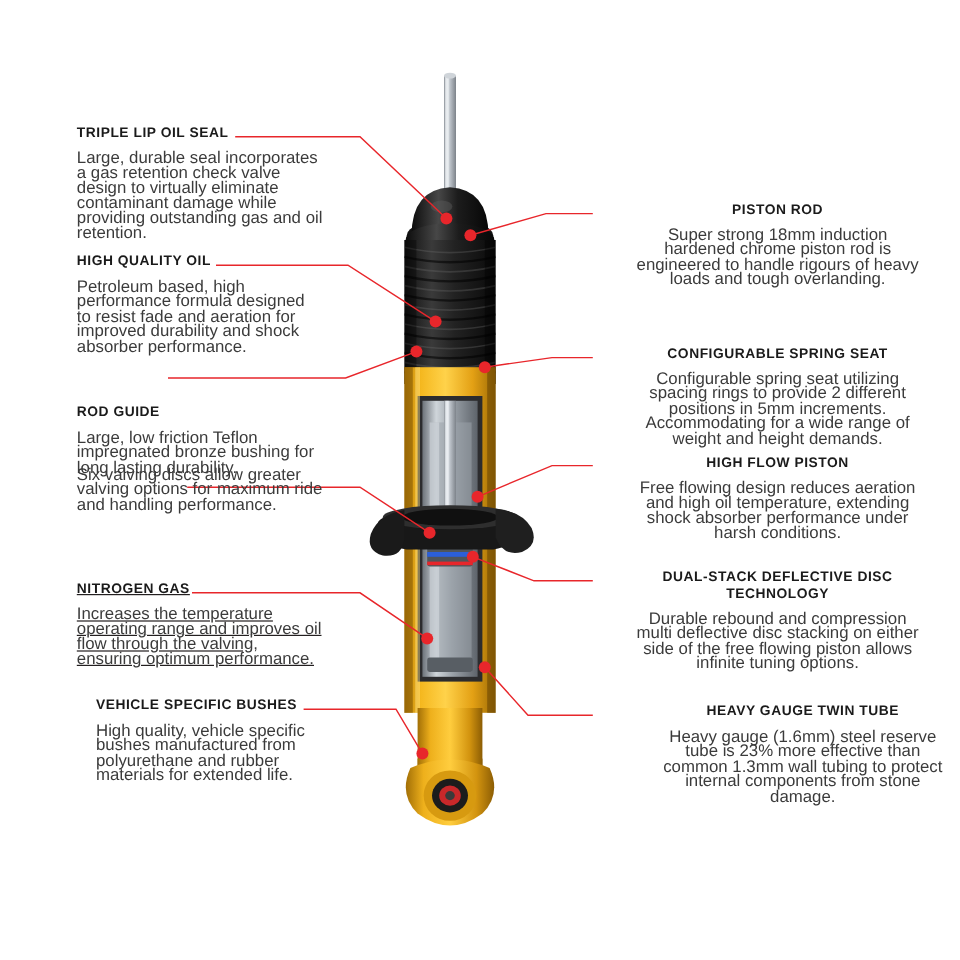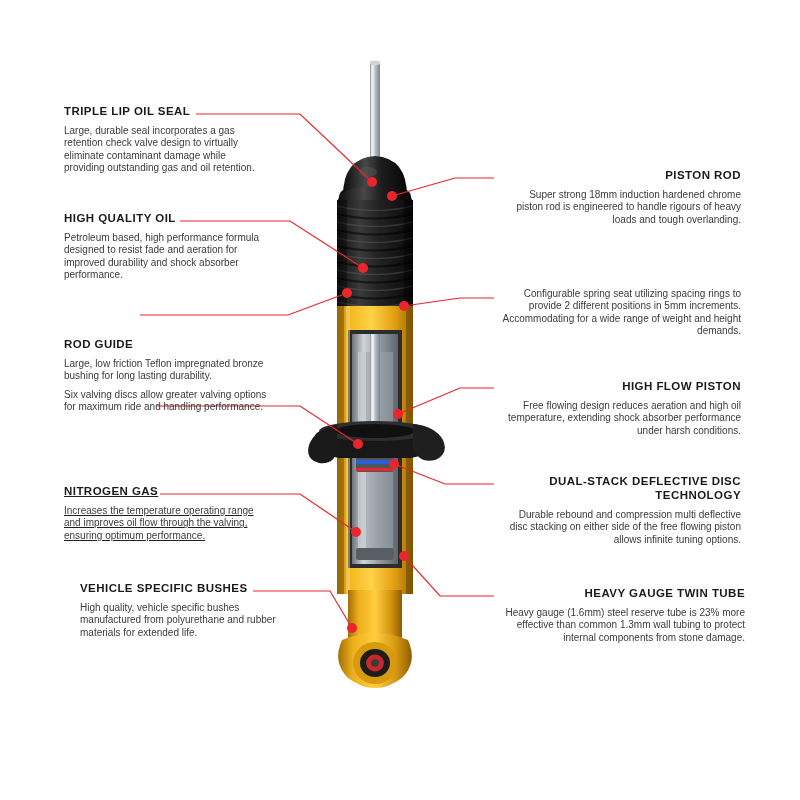--- a/index.html
+++ b/index.html
@@ -30,29 +30,29 @@
   .callout .title {
     font-size: 11.5px;
     font-weight: bold;
     letter-spacing: 0.45px;
     line-height: 14px;
     margin: 0 0 7px 0;
     color: #1a1a1a;
     text-transform: uppercase;
   }
   .callout .body {
-    font-size: 10px;
+    font-size: 14px;
     line-height: 12.4px;
     color: #3b3b3b;
     margin: 0;
   }
 
   
   .left { text-align: left; }
-  .right { text-align: right; }
+  .right { text-align: center; margin-left: 27px; }
 </style>
 </head>
 <body>
 
 <svg id="diagram" viewBox="0 0 800 800">
   <defs>
     <linearGradient id="chromeRod" x1="0" y1="0" x2="1" y2="0">
       <stop offset="0%" stop-color="#8e949b"></stop>
       <stop offset="25%" stop-color="#e6eaee"></stop>
       <stop offset="55%" stop-color="#b7bdc4"></stop>
@@ -236,29 +236,30 @@
   <div class="title">VEHICLE SPECIFIC BUSHES</div>
   <div class="body">High quality, vehicle specific bushes manufactured from polyurethane and rubber materials for extended life.</div>
 </div>
 
 <div class="callout right" style="left:501px; top:168px; width:240px;">
   <div class="title">PISTON ROD</div>
   <div class="body">Super strong 18mm induction hardened chrome piston rod is engineered to handle rigours of heavy loads and tough overlanding.</div>
 </div>
 
 <div class="callout right" style="left:501px; top:288px; width:240px;">
+  <div class="title">CONFIGURABLE SPRING SEAT</div>
   <div class="body">Configurable spring seat utilizing spacing rings to provide 2 different positions in 5mm increments. Accommodating for a wide range of weight and height demands.</div>
 </div>
 
 <div class="callout right" style="left:501px; top:379px; width:240px;">
   <div class="title">HIGH FLOW PISTON</div>
   <div class="body">Free flowing design reduces aeration and high oil temperature, extending shock absorber performance under harsh conditions.</div>
 </div>
 
 <div class="callout right" style="left:501px; top:474px; width:240px;">
   <div class="title">DUAL-STACK DEFLECTIVE DISC TECHNOLOGY</div>
   <div class="body">Durable rebound and compression multi deflective disc stacking on either side of the free flowing piston allows infinite tuning options.</div>
 </div>
 
-<div class="callout right" style="left:505px; top:586px; width:240px;">
+<div class="callout right" style="left:522px; top:586px; width:240px;">
   <div class="title">HEAVY GAUGE TWIN TUBE</div>
   <div class="body">Heavy gauge (1.6mm) steel reserve tube is 23% more effective than common 1.3mm wall tubing to protect internal components from stone damage.</div>
 </div>
 
 </body></html>

